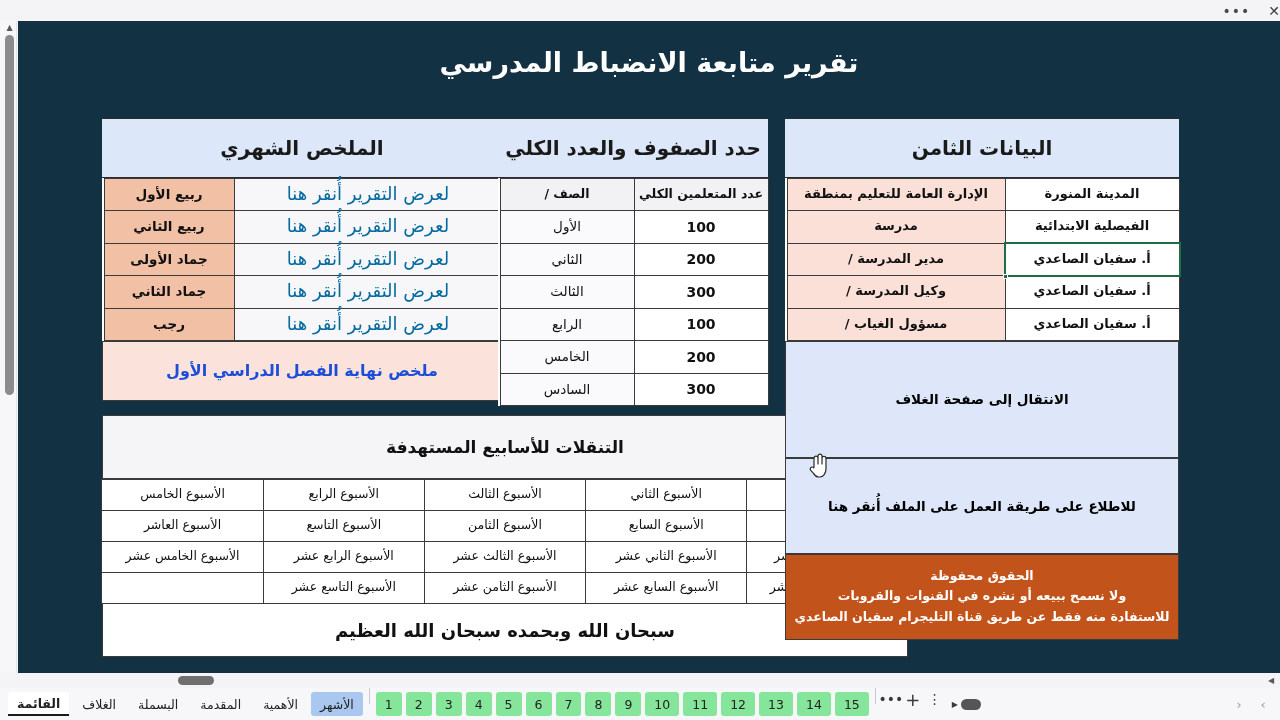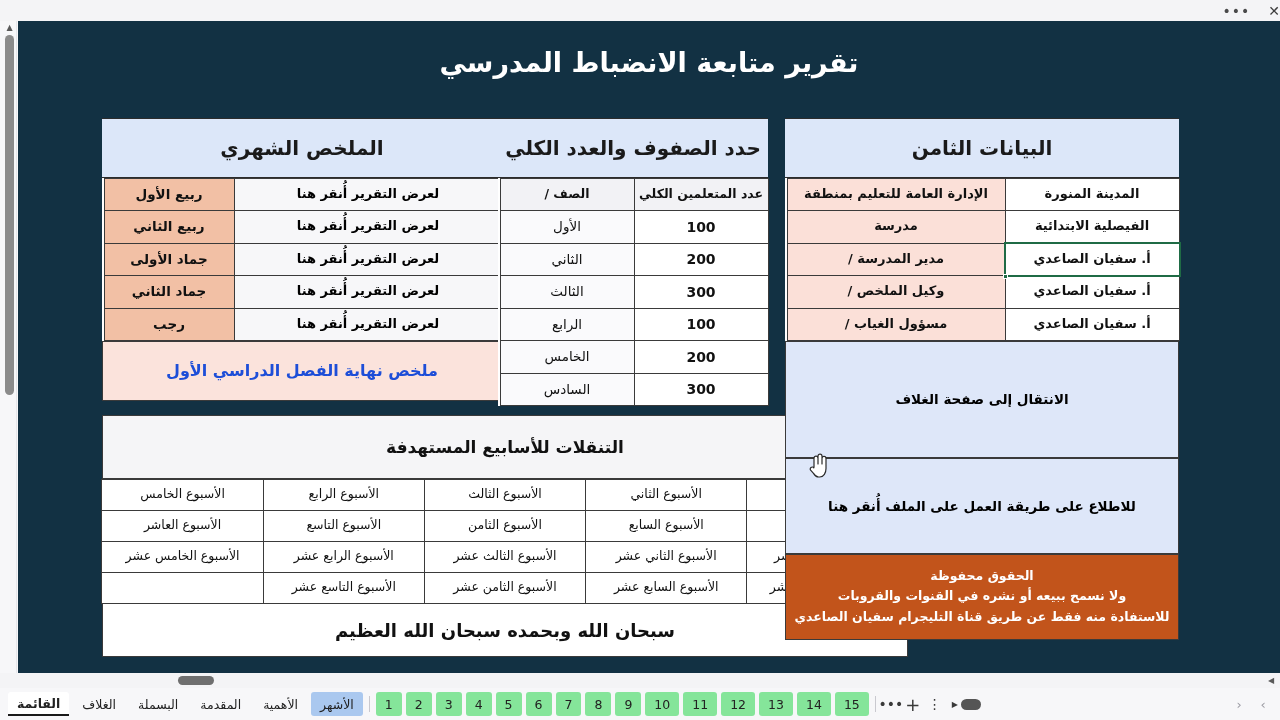--- a/index.html
+++ b/index.html
@@ -65,22 +65,22 @@
     font-size: 12.5px; color: #111; text-align: center;
     border: 1px solid #3a3a3a; margin: -0.5px;
     line-height: 1.15; padding: 8px 3px;
   }
 
   
   #left-panel { left: 84px; top: 97px; width: 400px; }
   #left-panel .band-head { height: 60px; font-size: 20px; }
   .month-row { display: flex; height: 32.5px; }
   .month-link {
-    flex: 0 0 269px; background: #f7f7f9; color: #000000;
-    font-size: 13px; font-weight: bold;
+    flex: 0 0 269px; background: #f7f7f9; color: #0369a1;
+    font-size: 18px; font-weight: normal;
   }
   .month-name {
     flex: 0 0 131px; background: #f2c0a5; color: #111;
     font-size: 13.5px; font-weight: bold;
   }
   .term-summary {
     height: 60px; background: #fbe3dc; color: #1d4ed8;
     font-size: 16px; font-weight: bold;
     display: flex; align-items: center; justify-content: center;
     border: 1px solid #3a3a3a;
@@ -145,21 +145,21 @@
     position: absolute; left: 0; bottom: 32px; width: 1280px; height: 15px;
     background: #f4f4f6; display: flex; align-items: center;
   }
   .hscroll .hs-arrow { width: 18px; text-align: center; font-size: 8px; color: #5a5a5a; }
   .hscroll .hs-thumb {
     position: absolute; left: 178px; width: 36px; height: 9px;
     background: #6f6f6f; border-radius: 5px;
   }
   .tabbar {
     position: absolute; left: 0; bottom: 0; width: 1280px; height: 32px;
-    background: #f7f7f9; display: flex; align-items: center;
+    background: #f7f7f9; display: flex; 
     flex-direction: row-reverse; padding: 0 6px; gap: 0;
   }
   .tab {
     height: 24px; padding: 0 9px; display: flex; align-items: center;
     font-size: 12.5px; color: #222; border-radius: 3px; margin: 0 2px;
     white-space: nowrap;
   }
   .tab.active {
     background: #ffffff; font-weight: bold;
     border-bottom: 2px solid #1a1a1a; border-radius: 3px 3px 0 0;
@@ -309,21 +309,21 @@
             <div class="cell gd-val">الفيصلية الابتدائية</div>
             <div class="cell gd-key">مدرسة</div>
           </div>
           <div class="gd-row selected">
             <div class="cell gd-val">أ. سفيان الصاعدي</div>
             <div class="cell gd-key">مدير المدرسة /</div>
             <span class="fill-handle"></span>
           </div>
           <div class="gd-row">
             <div class="cell gd-val">أ. سفيان الصاعدي</div>
-            <div class="cell gd-key">وكيل الملخص /</div>
+            <div class="cell gd-key">وكيل المدرسة /</div>
           </div>
           <div class="gd-row">
             <div class="cell gd-val">أ. سفيان الصاعدي</div>
             <div class="cell gd-key">مسؤول الغياب /</div>
           </div>
         </div>
       <div class="nav-block" id="nav-cover">الانتقال إلى صفحة الغلاف</div>
       <div class="nav-block" id="nav-guide">للاطلاع على طريقة العمل على الملف أُنقر هنا</div>
       <div class="copyright" id="copyright-block">
           <div>الحقوق محفوظة</div>

